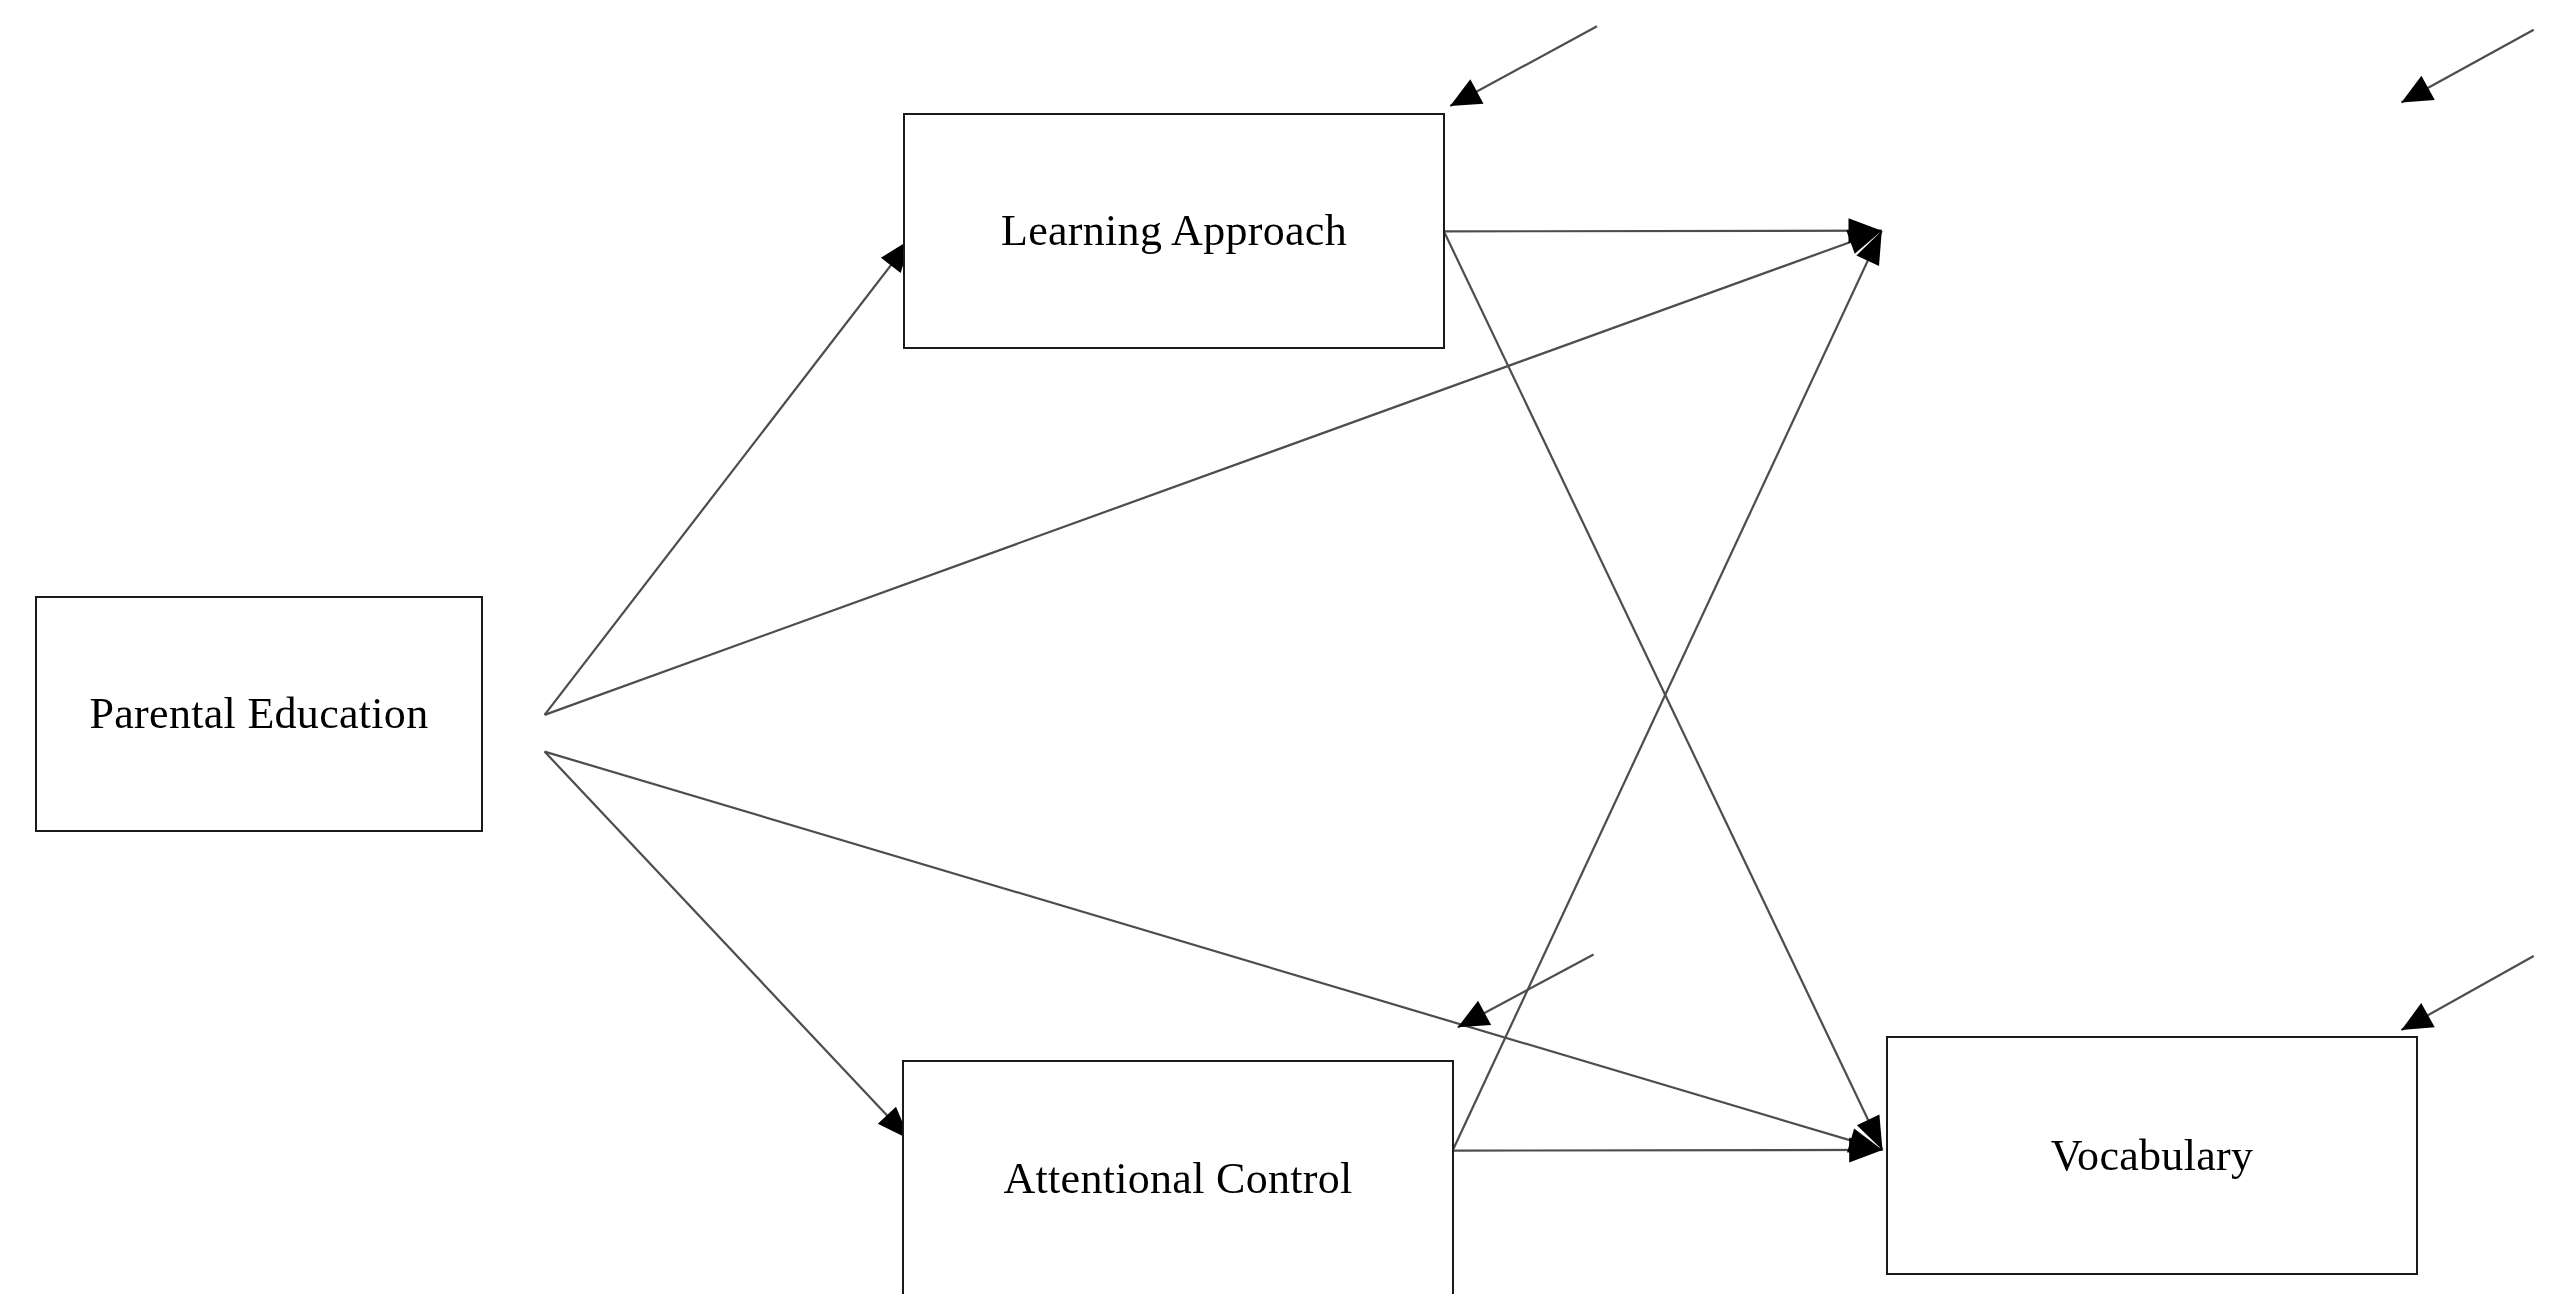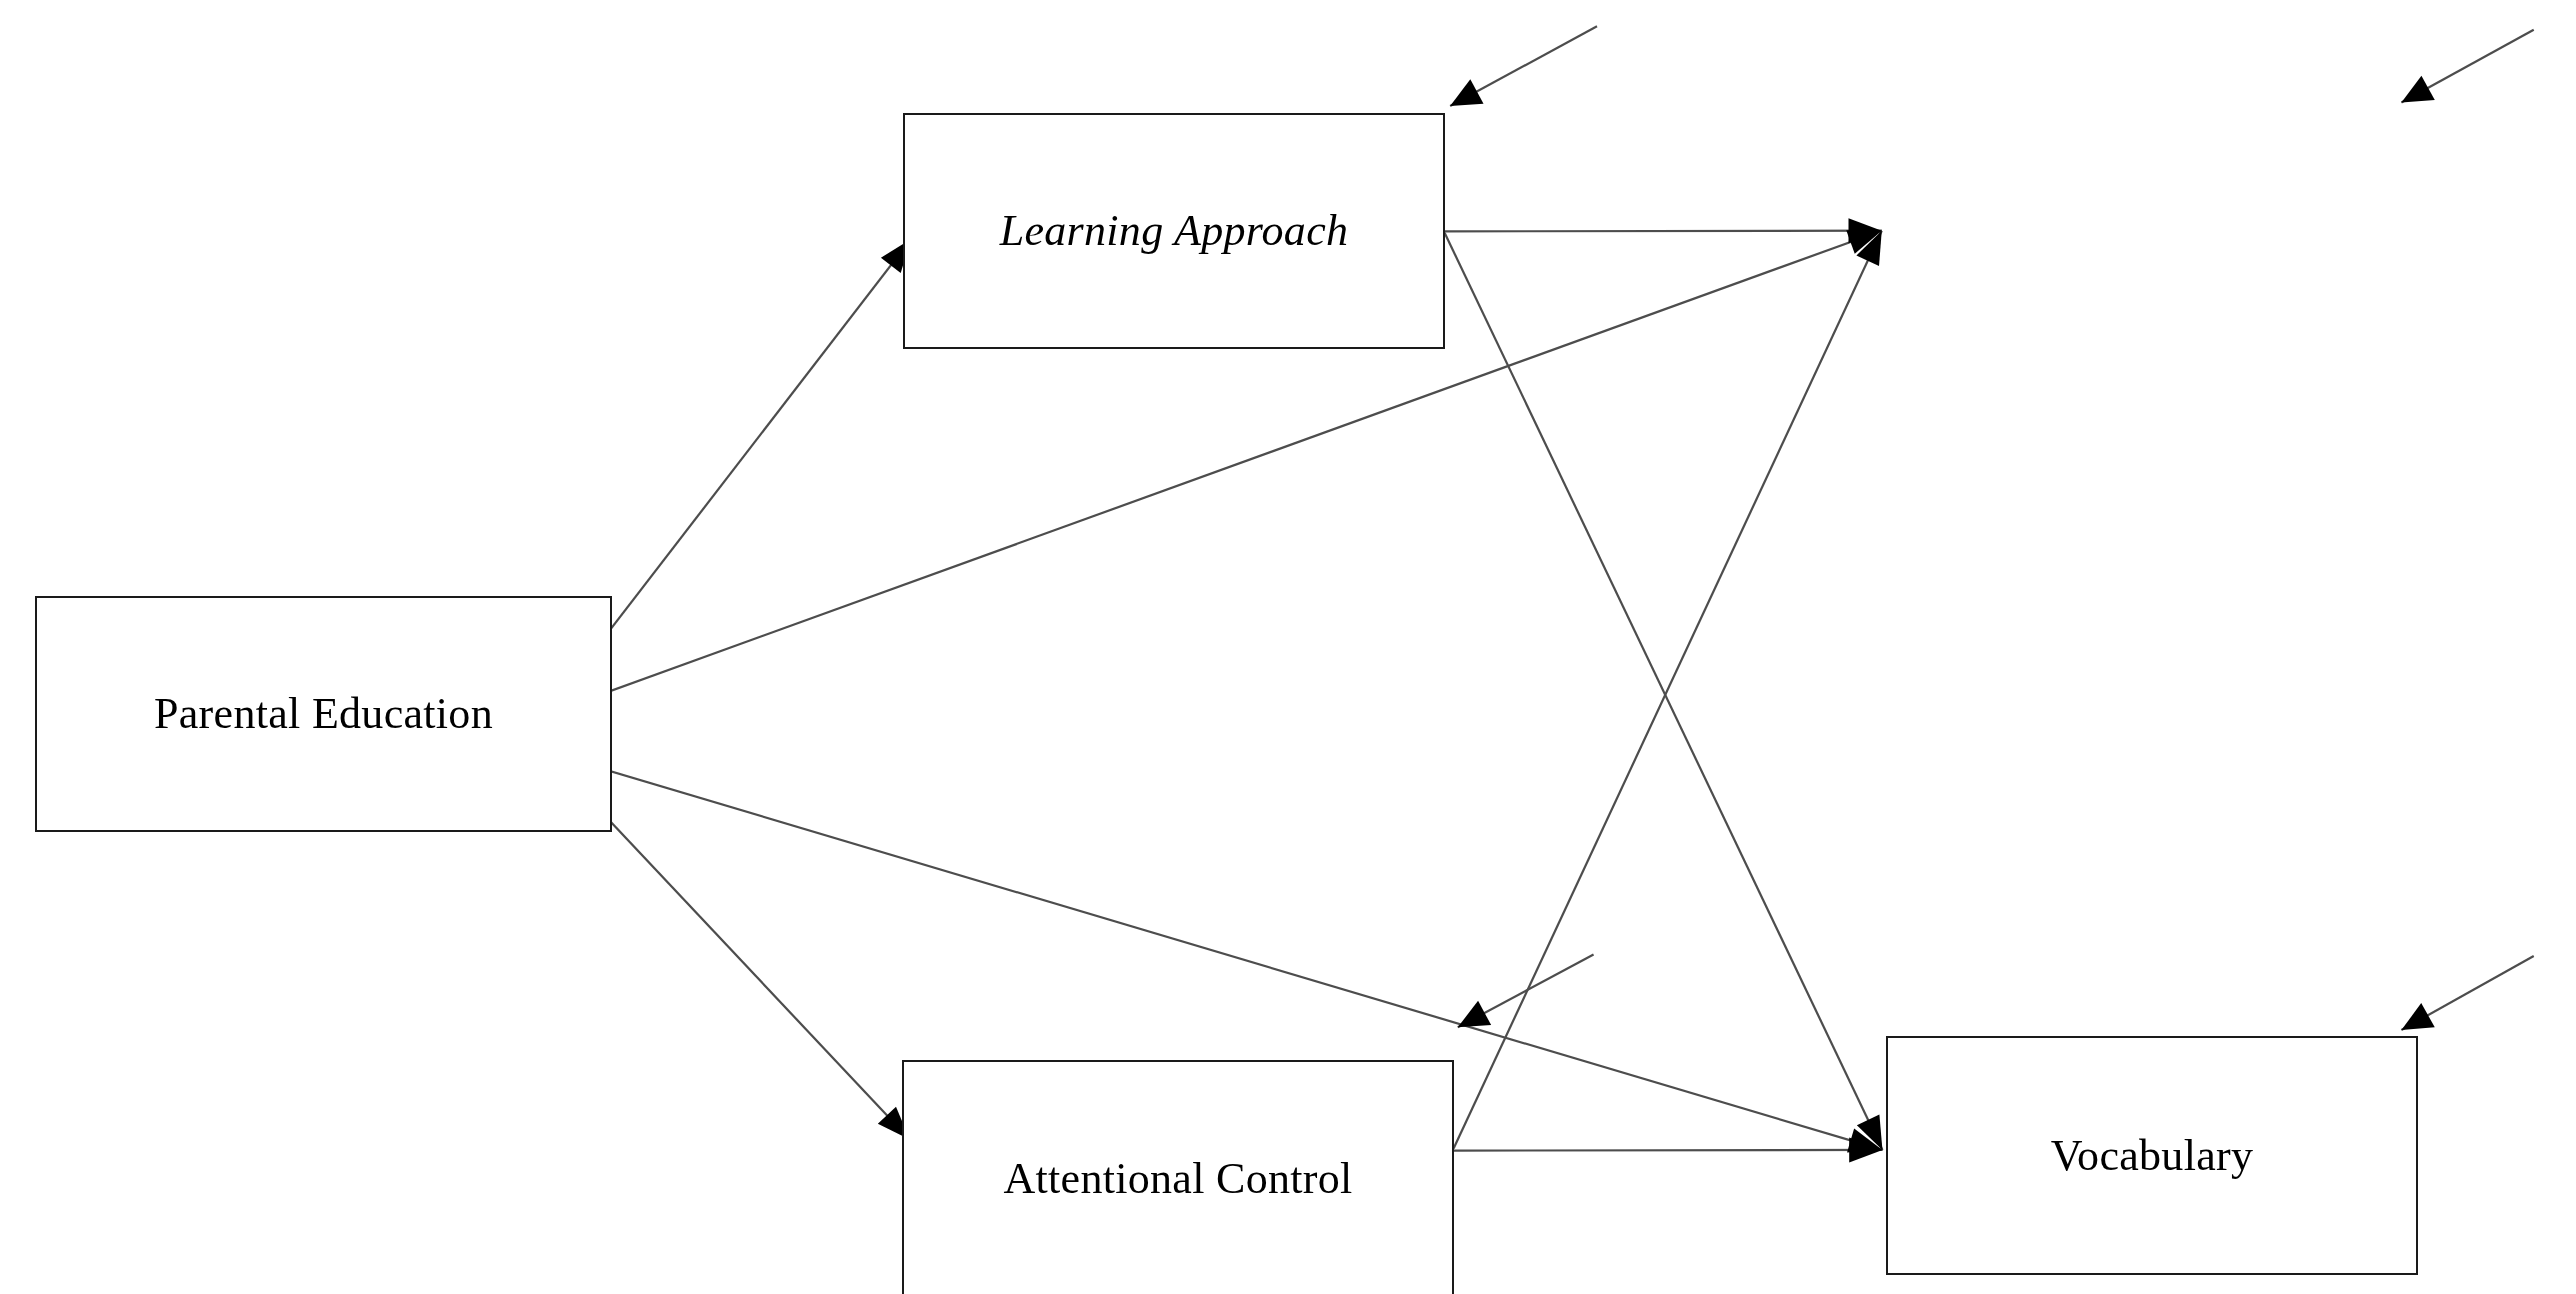--- a/index.html
+++ b/index.html
@@ -91,25 +91,25 @@
         <polygon points="2717,1660 2680.078332314286,1624.436107421913 2712.5667824799166,1608.928025469739" class="arrow-fill" fill="#000000"></polygon>
         <polygon points="2716,333 2712.0233534873323,384.10955177374666 2679.397615844705,368.8924152732606" class="arrow-fill" fill="#000000"></polygon>
         <polygon points="2717,1660 2669.0291417587214,1678.0775208365296 2668.9709835147432,1642.0775678140787" class="arrow-fill" fill="#000000"></polygon>
         <polygon points="2093,153 2122.139758886653,114.4399889519244 2141.2124525233357,149.60008504737397" class="arrow-fill" fill="#000000"></polygon>
         <polygon points="3466,148 3494.9229090740355,109.27706970417825 3514.192613723615,144.32958006674676" class="arrow-fill" fill="#000000"></polygon>
         <polygon points="2104,1483 2133.340690430958,1444.5926584487459 2152.2295469315745,1479.8518572498972" class="arrow-fill" fill="#000000"></polygon>
         <polygon points="3466,1487 3494.611988021522,1448.046769819997 3514.1616860949753,1482.943894418405" class="arrow-fill" fill="#000000"></polygon>
       </g>
   </svg>
 
-  <div class="node-box" style="left: 35px; top: 596px; width: 577px; height: 236px; border-color: rgb(26, 26, 26);">
+  <div class="node-box" style="left: 35px; top: 596px; width: 448px; height: 236px; border-color: rgb(26, 26, 26);">
     <span class="node-label">Parental Education</span>
   </div>
 
-  <div class="node-box" style="left: 903px; top: 113px; width: 542px; height: 236px; border-color: rgb(26, 26, 26); font-style: italic;">
+  <div class="node-box" style="left: 903px; top: 113px; width: 542px; height: 236px; border-color: rgb(26, 26, 26);">
     <span class="node-label">Learning Approach</span>
   </div>
 
   <div class="node-box" style="left: 902px; top: 1032px; width: 552px; height: 237px; border-color: rgb(26, 26, 26); margin-top: 28px;">
     <span class="node-label">Attentional Control</span>
   </div>
 
 
   <div class="node-box" style="left: 1886px; top: 1036px; width: 532px; height: 239px; border-color: rgb(26, 26, 26);">
     <span class="node-label">Vocabulary</span>

